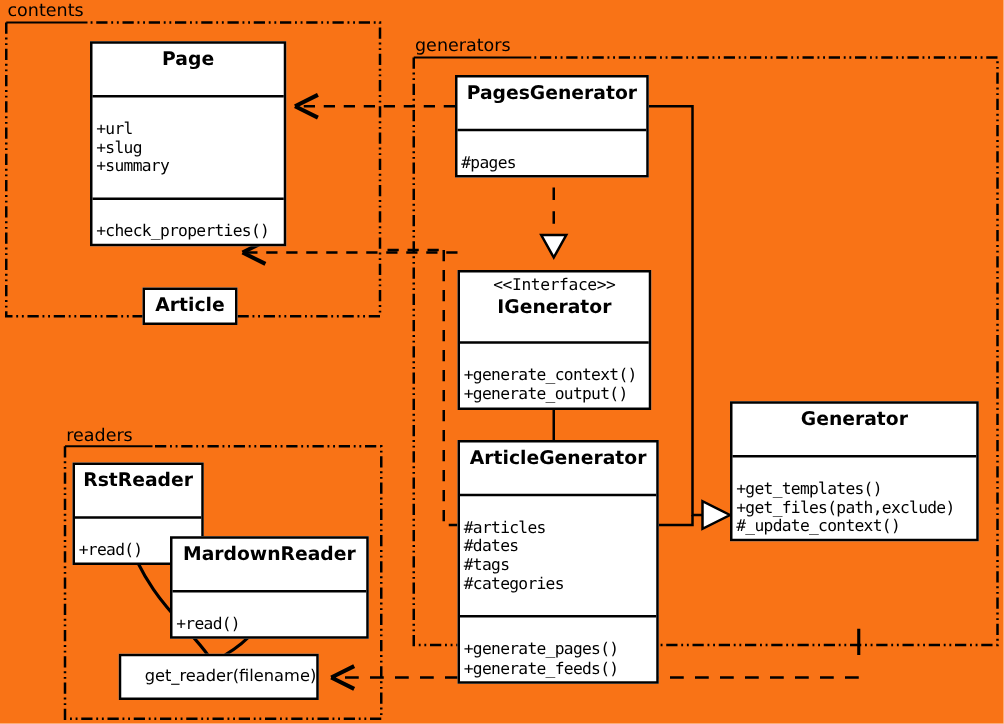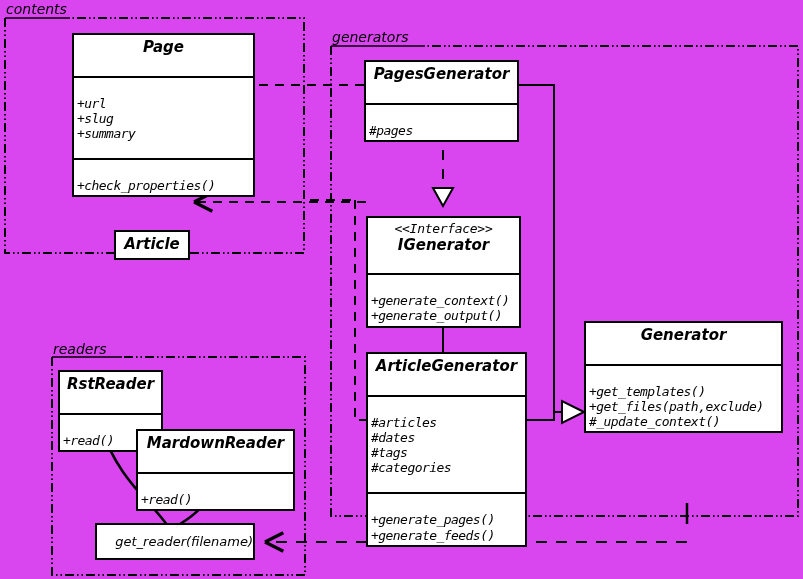--- a/index.html
+++ b/index.html
@@ -4,24 +4,23 @@
 <style>
   html, body {
     margin: 0;
     padding: 0;
     background: #ffffff;
   }
   #canvas {
     position: relative;
     width: 803px;
     height: 579px;
-    background: #d946ef;
+    background: #f97316;
     font-family: "DejaVu Sans", sans-serif;
     overflow: hidden;
-    font-style: italic;
   }
   svg#wires {
     position: absolute;
     left: 0;
     top: 0;
     width: 803px;
     height: 579px;
     pointer-events: none;
   }
   .pkg-label {
@@ -154,21 +153,21 @@
     </g>
     <g fill="none" stroke="#000" stroke-width="2.5">
       <path d="M 180 524 C 200 512, 210 500, 225 470" marker-end="url(#solidArrow)"></path>
     </g>
   </svg>
 
   <div class="pkg-label" style="left:6px; top:2px;">contents</div>
   <div class="pkg-label" style="left:332px; top:30px;">generators</div>
   <div class="pkg-label" style="left:53px; top:342px;">readers</div>
 
-  <div class="uml-class" style="left:72px; top:33px; width:183px;">
+  <div class="uml-class" style="left:72px; top:33px; width:157px;">
     <div class="uml-name">Page</div>
     <div class="uml-compartment uml-sep">
       <div>+url</div>
       <div>+slug</div>
       <div>+summary</div>
     </div>
     <div class="uml-compartment uml-sep">
       <div>+check_properties()</div>
     </div>
   </div>

